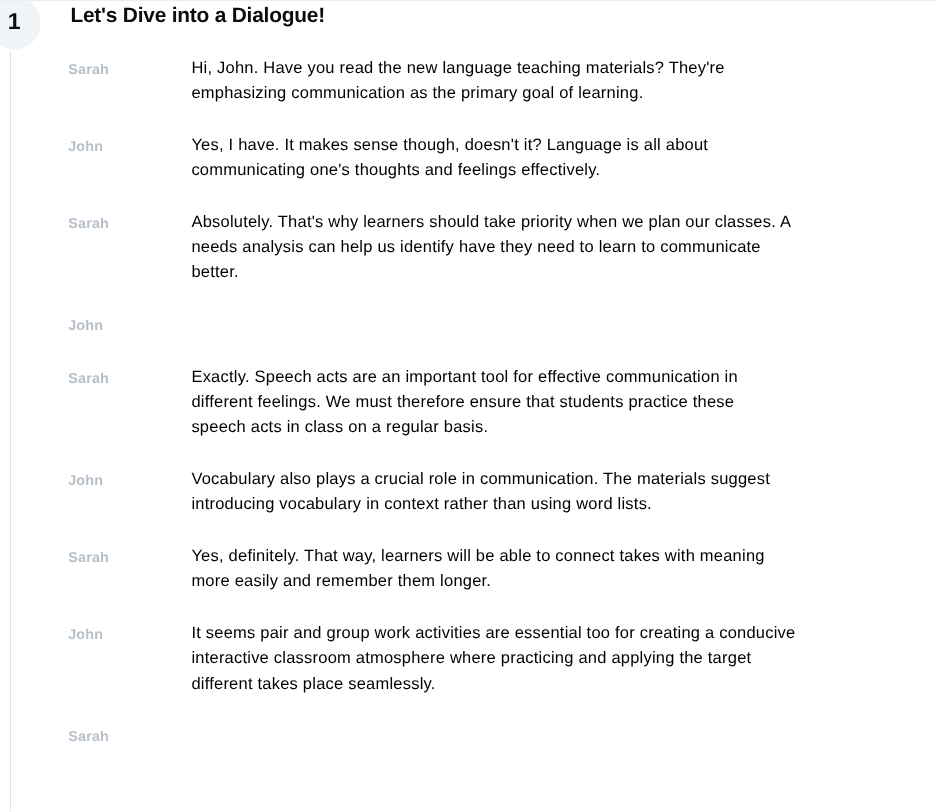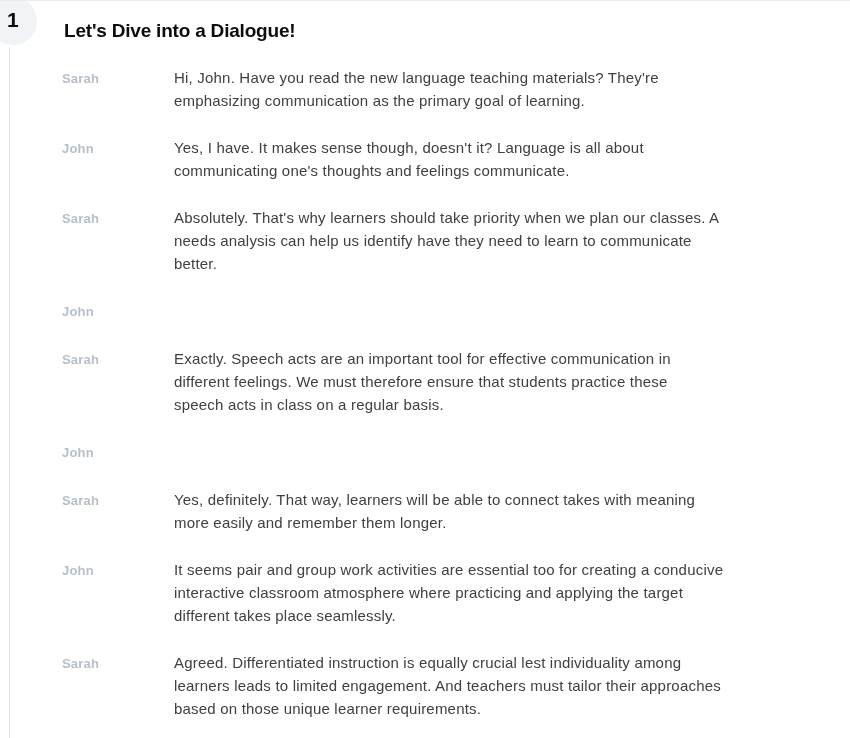--- a/index.html
+++ b/index.html
@@ -44,21 +44,21 @@
     left: 9px;
     top: 46px;
     bottom: 0;
     width: 1px;
     background: #e4e4e8;
     z-index: 0;
   }
   
   .content {
     position: relative;
-    padding-top: 16px;
+    padding-top: 0;
   }
   .page-title {
     margin: 0 0 21px 64px;
     font-size: 19px;
     line-height: 28px;
     font-weight: 700;
     letter-spacing: -0.2px;
     color: #0c0c0e;
   }
   .dialogue {
@@ -80,21 +80,21 @@
     letter-spacing: 0.2px;
     color: #b7bfc8;
     line-height: 23px;
     padding-top: 1px;
   }
   .message-text {
     width: 650px;
     font-size: 15px;
     line-height: 23px;
     letter-spacing: 0.2px;
-    color: #404040;
+    color: #000000;
     white-space: pre-line;
   }
 </style>
 </head>
 <body>
 
 <div class="section-badge"></div>
 <div class="section-number">1</div>
 <div class="rail-line"></div>
 
@@ -105,21 +105,21 @@
 
     <div class="dialogue-row">
       <div class="speaker-label">Sarah</div>
       <div class="message-text">Hi, John. Have you read the new language teaching materials? They're
 emphasizing communication as the primary goal of learning.</div>
     </div>
 
     <div class="dialogue-row">
       <div class="speaker-label">John</div>
       <div class="message-text">Yes, I have. It makes sense though, doesn't it? Language is all about
-communicating one's thoughts and feelings communicate.</div>
+communicating one's thoughts and feelings effectively.</div>
     </div>
 
     <div class="dialogue-row">
       <div class="speaker-label">Sarah</div>
       <div class="message-text">Absolutely. That's why learners should take priority when we plan our classes. A
 needs analysis can help us identify have they need to learn to communicate
 better.</div>
     </div>
 
     <div class="dialogue-row">
@@ -128,36 +128,35 @@
 
     <div class="dialogue-row">
       <div class="speaker-label">Sarah</div>
       <div class="message-text">Exactly. Speech acts are an important tool for effective communication in
 different feelings. We must therefore ensure that students practice these
 speech acts in class on a regular basis.</div>
     </div>
 
     <div class="dialogue-row">
       <div class="speaker-label">John</div>
+      <div class="message-text">Vocabulary also plays a crucial role in communication. The materials suggest
+introducing vocabulary in context rather than using word lists.</div>
     </div>
 
     <div class="dialogue-row">
       <div class="speaker-label">Sarah</div>
       <div class="message-text">Yes, definitely. That way, learners will be able to connect takes with meaning
 more easily and remember them longer.</div>
     </div>
 
     <div class="dialogue-row">
       <div class="speaker-label">John</div>
       <div class="message-text">It seems pair and group work activities are essential too for creating a conducive
 interactive classroom atmosphere where practicing and applying the target
 different takes place seamlessly.</div>
     </div>
 
     <div class="dialogue-row">
       <div class="speaker-label">Sarah</div>
-      <div class="message-text">Agreed. Differentiated instruction is equally crucial lest individuality among
-learners leads to limited engagement. And teachers must tailor their approaches
-based on those unique learner requirements.</div>
     </div>
 
   </div>
 </div>
 
 </body></html>

